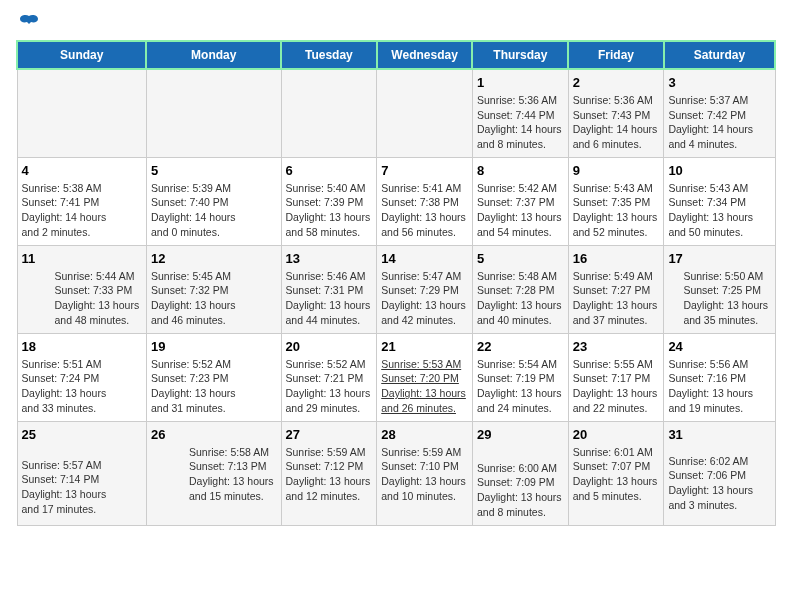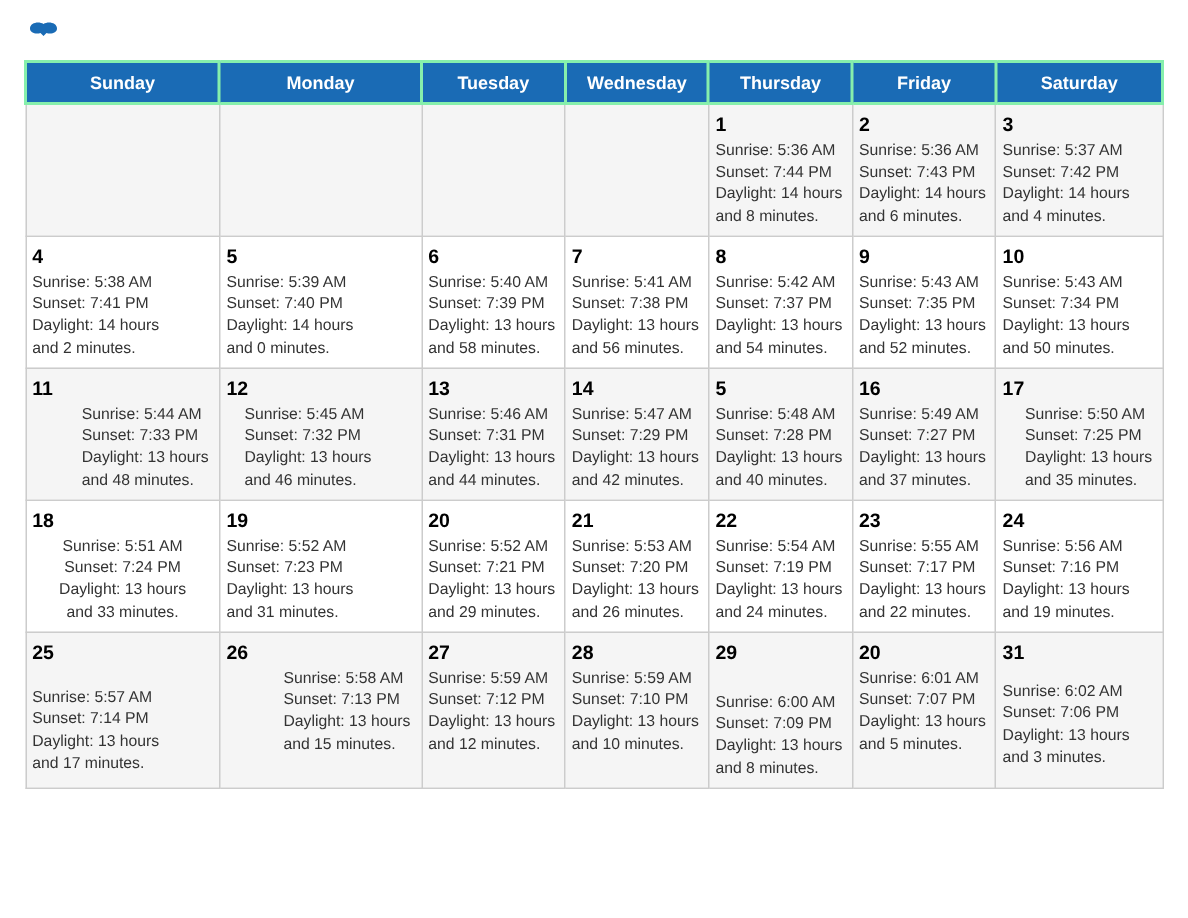--- a/index.html
+++ b/index.html
@@ -201,21 +201,21 @@
       <tr>
         <td>
           <span class="day-number">11</span>
           <div class="day-info" style="white-space: pre-line; margin-left: 33px;">Sunrise: 5:44 AM
 Sunset: 7:33 PM
 Daylight: 13 hours
 and 48 minutes.</div>
         </td>
         <td>
           <span class="day-number">12</span>
-          <div class="day-info" style="white-space: pre-line; margin-left: 12px;">Sunrise: 5:45 AM
+          <div class="day-info" style="white-space: pre-line;">Sunrise: 5:45 AM
 Sunset: 7:32 PM
 Daylight: 13 hours
 and 46 minutes.</div>
         </td>
         <td>
           <span class="day-number">13</span>
           <div class="day-info" style="white-space: pre-line;">Sunrise: 5:46 AM
 Sunset: 7:31 PM
 Daylight: 13 hours
 and 44 minutes.</div>
@@ -245,42 +245,42 @@
           <span class="day-number">17</span>
           <div class="day-info" style="white-space: pre-line; margin-left: 15px;">Sunrise: 5:50 AM
 Sunset: 7:25 PM
 Daylight: 13 hours
 and 35 minutes.</div>
         </td>
       </tr>
       <tr>
         <td>
           <span class="day-number">18</span>
-          <div class="day-info" style="white-space: pre-line; text-align: center;">Sunrise: 5:51 AM
+          <div class="day-info" style="white-space: pre-line;">Sunrise: 5:51 AM
 Sunset: 7:24 PM
 Daylight: 13 hours
 and 33 minutes.</div>
         </td>
         <td>
           <span class="day-number">19</span>
           <div class="day-info" style="white-space: pre-line;">Sunrise: 5:52 AM
 Sunset: 7:23 PM
 Daylight: 13 hours
 and 31 minutes.</div>
         </td>
         <td>
           <span class="day-number">20</span>
           <div class="day-info" style="white-space: pre-line;">Sunrise: 5:52 AM
 Sunset: 7:21 PM
 Daylight: 13 hours
 and 29 minutes.</div>
         </td>
         <td>
           <span class="day-number">21</span>
-          <div class="day-info" style="white-space: pre-line;">Sunrise: 5:53 AM
+          <div class="day-info" style="white-space: pre-line; text-decoration: underline;">Sunrise: 5:53 AM
 Sunset: 7:20 PM
 Daylight: 13 hours
 and 26 minutes.</div>
         </td>
         <td>
           <span class="day-number">22</span>
           <div class="day-info" style="white-space: pre-line;">Sunrise: 5:54 AM
 Sunset: 7:19 PM
 Daylight: 13 hours
 and 24 minutes.</div>

